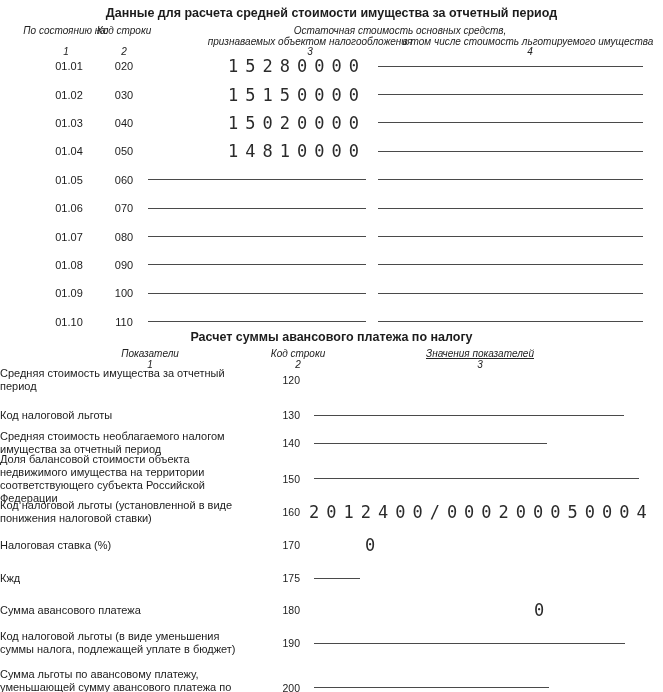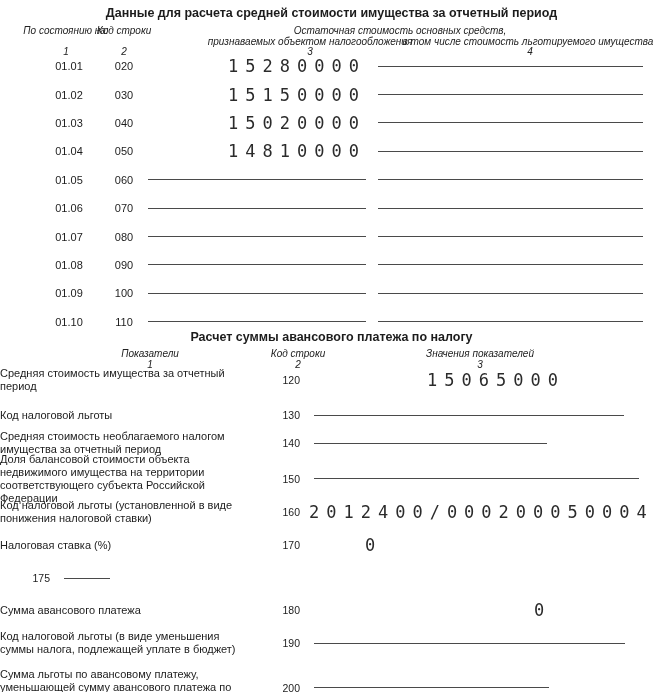--- a/index.html
+++ b/index.html
@@ -174,34 +174,31 @@
       <span class="s1-col4">
           <span class="blank-line"></span>
         </span>
     </div>
   </div>
 
   <div class="sec-title" style="top:330px;">Расчет суммы авансового платежа по налогу</div>
 
   <div class="hdr" style="top:348px; left:150px;">Показатели</div>
   <div class="hdr" style="top:348px; left:298px;">Код строки</div>
-  <div class="hdr" style="top:348px; left:480px;">Значения показателей</div>
+  <div class="hdr" style="top:348px; left:480px;text-decoration:underline;">Значения показателей</div>
 
   <div class="hdr-num" style="top:359px; left:150px;">1</div>
   <div class="hdr-num" style="top:359px; left:298px;">2</div>
   <div class="hdr-num" style="top:359px; left:480px;">3</div>
 
   <div class="s2-rows">
 
     <div class="s2-row r1">
       <span class="s2-label">Средняя стоимость имущества за отчетный период</span>
       <span class="s2-code">120</span>
-      <span class="s2-value v-center">
-          <span class="bigval">15065000</span>
-        </span>
     </div>
 
     <div class="s2-row r2">
       <span class="s2-label">Код налоговой льготы</span>
       <span class="s2-code">130</span>
       <span class="s2-value">
           <span class="blank-line w310"></span>
         </span>
     </div>
 
@@ -231,20 +228,21 @@
 
     <div class="s2-row r6">
       <span class="s2-label">Налоговая ставка (%)</span>
       <span class="s2-code">170</span>
       <span class="s2-value pad56">
           <span class="bigval">0</span>
         </span>
     </div>
 
     <div class="s2-row r7">
+      <span class="s2-label">Кжд</span>
       <span class="s2-code">175</span>
       <span class="s2-value">
           <span class="blank-line w46"></span>
         </span>
     </div>
 
     <div class="s2-row r8">
       <span class="s2-label">Сумма авансового платежа</span>
       <span class="s2-code">180</span>
       <span class="s2-value pad225">

